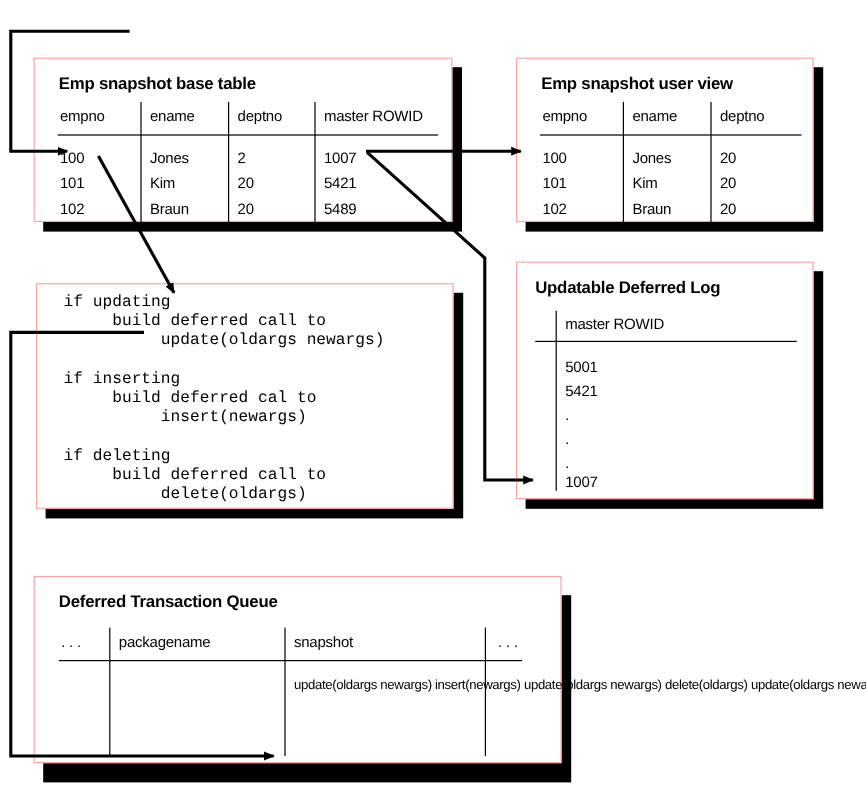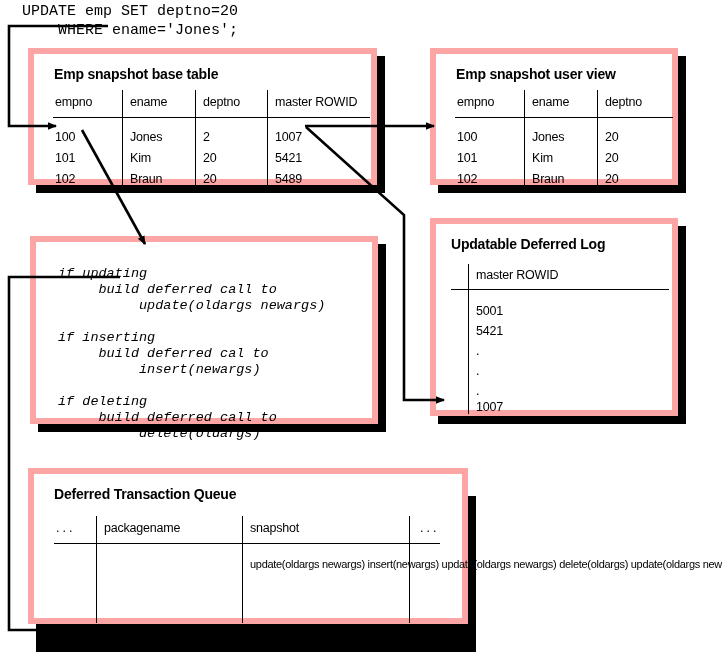--- a/index.html
+++ b/index.html
@@ -25,21 +25,21 @@
     white-space: pre;
     color: #000;
   }
   #sql-line-1 { left: 22px; top: 2px; }
   #sql-line-2 { left: 40px; top: 21px; }
 
   
   .panel {
     position: absolute;
     background: #ffffff;
-    border: 6px solid #fca5a5;
+    border: 1px solid #fca5a5;
     box-sizing: border-box;
   }
   .shadow {
     position: absolute;
     background: #000000;
   }
   .panel-title {
     position: absolute;
     font-weight: bold;
     font-size: 14px;
@@ -95,22 +95,20 @@
     left: 0; top: 0;
     width: 722px; height: 663px;
     pointer-events: none;
   }
 </style>
 </head>
 <body>
 
 <div id="stage">
 
-  <div class="sql" id="sql-line-1">UPDATE emp SET deptno=20</div>
-  <div class="sql" id="sql-line-2">  WHERE ename='Jones';</div>
 
   <div class="shadow" style="left:36px; top:56px; width:349px; height:137px;"></div>
   <div class="panel" style="left:28px; top:48px; width:349px; height:137px;">
     <div class="panel-title" style="left:20px; top:12px;">Emp snapshot base table</div>
 
     <div class="vrule" style="left:88px; top:36px; height:101px;"></div>
     <div class="vrule" style="left:161px; top:36px; height:101px;"></div>
     <div class="vrule" style="left:233px; top:36px; height:101px;"></div>
 
     <div class="hrule" style="left:19px; top:63px; width:317px;"></div>
@@ -156,21 +154,21 @@
     <div class="cell" style="left:96px; top:97px;">Kim</div>
     <div class="cell" style="left:169px; top:97px;">20</div>
 
     <div class="cell" style="left:21px; top:118px;">102</div>
     <div class="cell" style="left:96px; top:118px;">Braun</div>
     <div class="cell" style="left:169px; top:118px;">20</div>
   </div>
 
   <div class="shadow" style="left:38px; top:244px; width:348px; height:188px;"></div>
   <div class="panel" style="left:30px; top:236px; width:348px; height:188px;">
-    <div class="code" style="left:22px; top:24px;font-style:italic;">if updating
+    <div class="code" style="left:22px; top:8px;">if updating
      build deferred call to
           update(oldargs newargs)
 
 if inserting
      build deferred cal to
           insert(newargs)
 
 if deleting
      build deferred call to
           delete(oldargs)</div>
@@ -187,21 +185,21 @@
 
     <div class="cell" style="left:40px; top:80px;">5001</div>
     <div class="cell" style="left:40px; top:100px;">5421</div>
     <div class="cell" style="left:40px; top:120px;">.</div>
     <div class="cell" style="left:40px; top:140px;">.</div>
     <div class="cell" style="left:40px; top:160px;">.</div>
     <div class="cell" style="left:40px; top:176px;">1007</div>
   </div>
 
   <div class="shadow" style="left:36px; top:496px; width:440px; height:156px;"></div>
-  <div class="panel" style="left:28px; top:468px; width:440px; height:156px;text-align:center;">
+  <div class="panel" style="left:28px; top:480px; width:440px; height:156px;text-align:center;">
     <div class="panel-title" style="left:20px; top:12px;">Deferred Transaction Queue</div>
 
     <div class="vrule" style="left:62px; top:42px; height:107px;"></div>
     <div class="vrule" style="left:208px; top:42px; height:107px;"></div>
     <div class="vrule" style="left:375px; top:42px; height:107px;"></div>
     <div class="hrule" style="left:20px; top:69px; width:386px;"></div>
 
     <div class="cell hdr" style="left:22px; top:47px;">. . .</div>
     <div class="cell hdr" style="left:70px; top:47px;">packagename</div>
     <div class="cell hdr" style="left:216px; top:47px;">snapshot</div>

